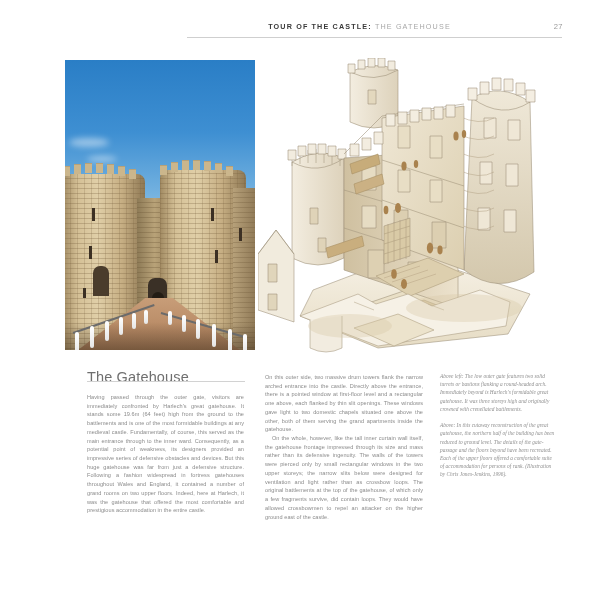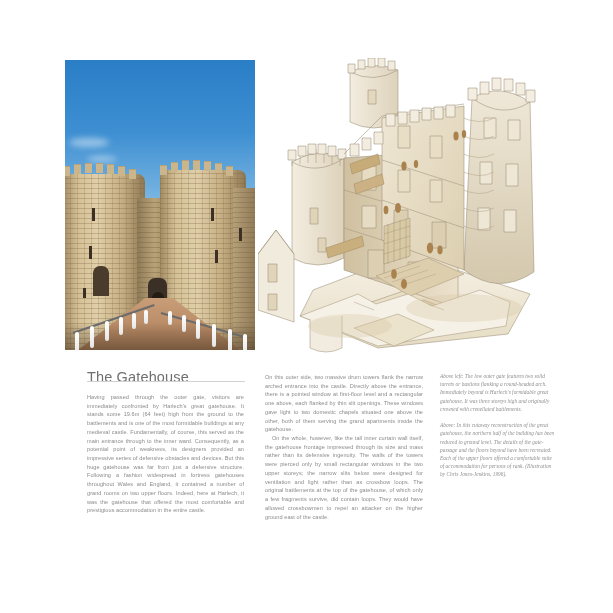--- a/index.html
+++ b/index.html
@@ -167,20 +167,27 @@
   }
   .col-3 p{ margin:0; }
   .col-3 p + p{ margin-top:8.2px; }
   .cap-lead{ font-style:italic; }
 </style>
 </head>
 <body>
 
 <div class="page">
 
+  <div class="runhead">
+    <div class="runhead-text">
+      <span class="rh-strong">TOUR OF THE CASTLE</span><span class="rh-strong">:</span><span class="rh-light">&nbsp;</span><span class="rh-light">THE GATEHOUSE</span>
+    </div>
+    <div class="folio">27</div>
+    <div class="runhead-line"></div>
+  </div>
 
   <div class="photo">
     <div class="ph-sky"></div>
     <div class="ph-cloud" style="left:4px;top:78px;width:40px;height:9px;"></div>
     <div class="ph-cloud" style="left:22px;top:96px;width:30px;height:6px;"></div>
     <div class="ph-cloud" style="left:0px;top:120px;width:26px;height:7px;"></div>
     <div class="ph-ground"></div>
 
     <div class="tower t-left"></div>
     <div class="crenel" style="left:-2px;top:106px;"></div>

